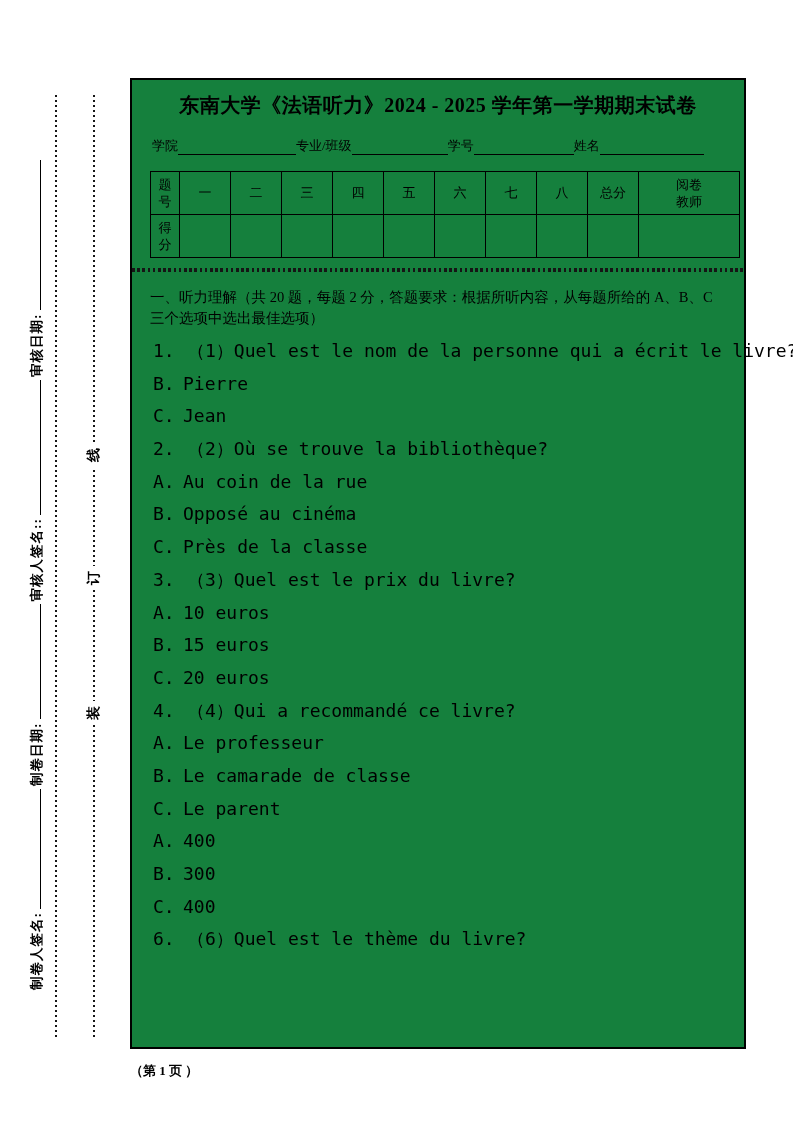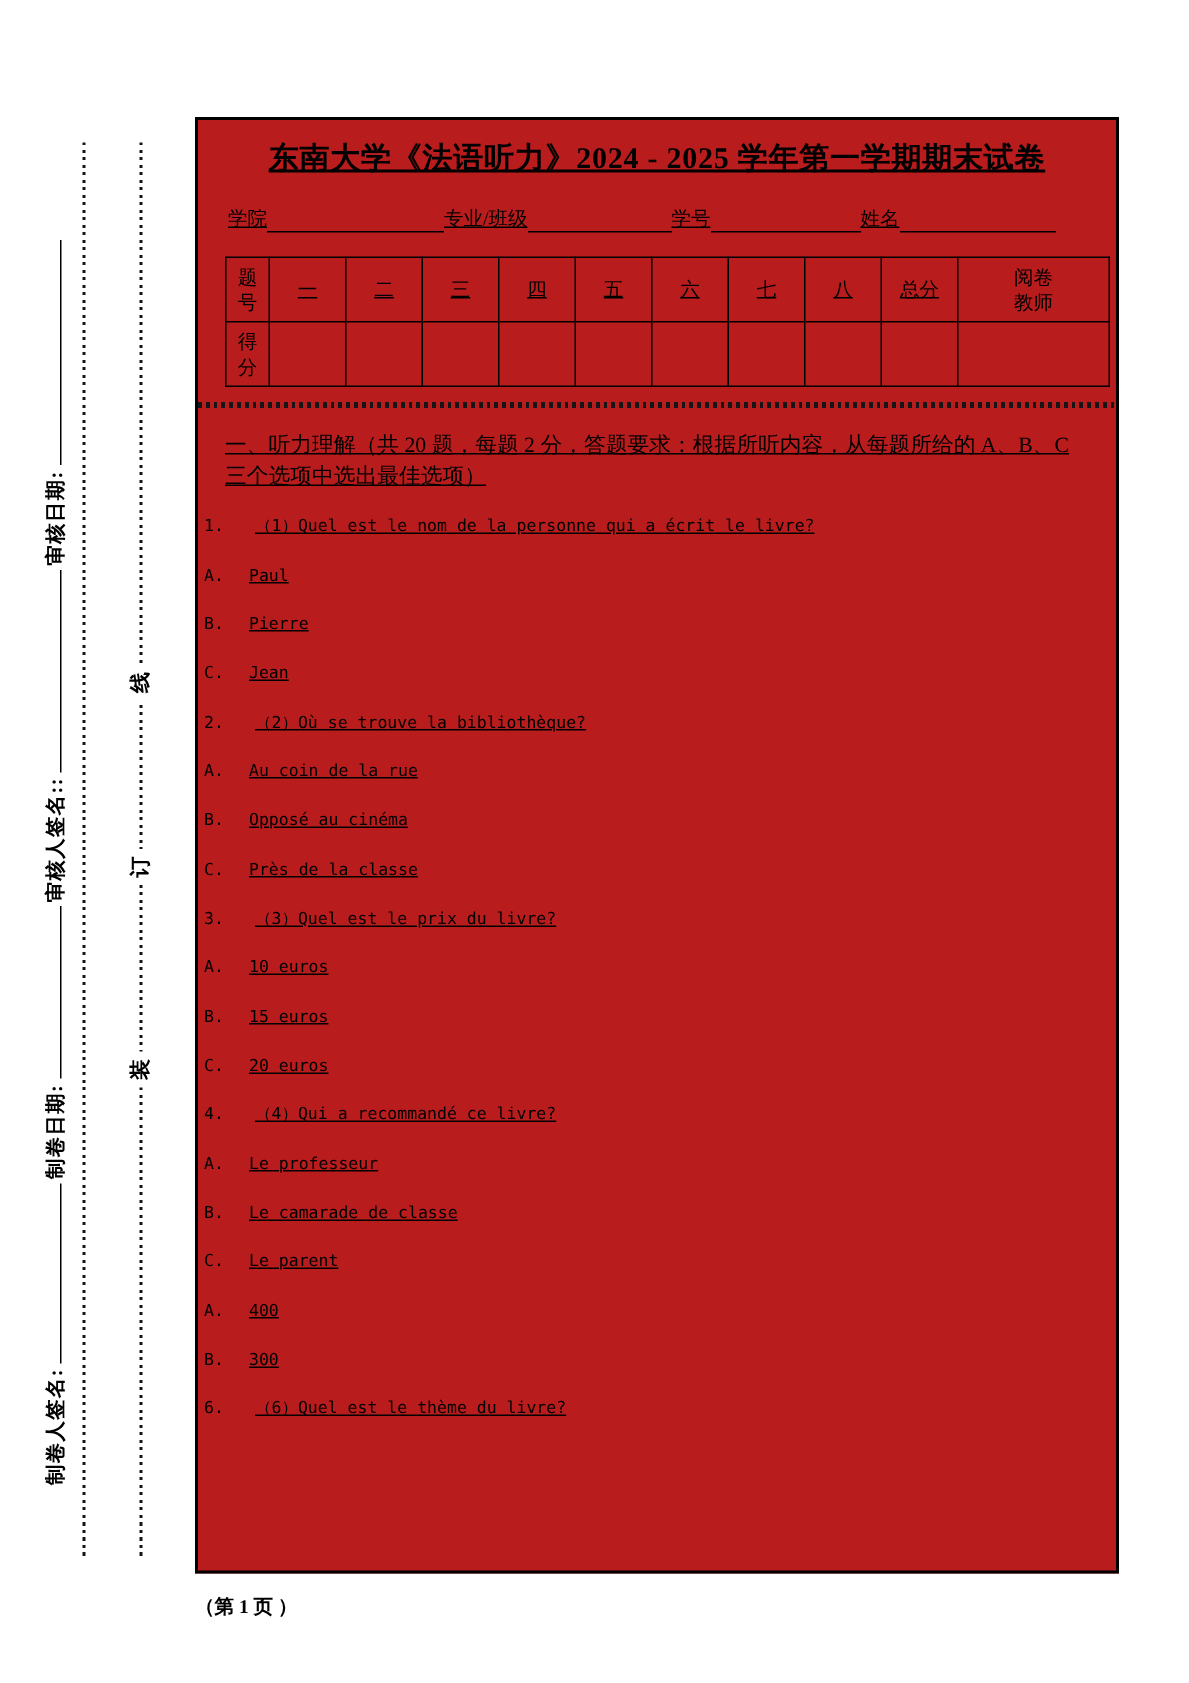--- a/index.html
+++ b/index.html
@@ -70,23 +70,22 @@
 
   
   .exam-box {
     position: absolute;
     left: 130px;
     top: 78px;
     width: 616px;
     height: 971px;
     border: 2px solid #000;
     box-sizing: border-box;
-    background: #b91c1c;
+    background: #15803d;
     z-index: 3;
-    text-decoration: underline;
   }
 
   .exam-title {
     margin-top: 12px;
     text-align: center;
     font-size: 20px;
     font-weight: bold;
     letter-spacing: 0.5px;
   }
 
@@ -141,23 +140,23 @@
     background: repeating-linear-gradient(90deg, #151515 0 2.6px, transparent 2.6px 5.2px);
   }
 
   .instruction {
     margin: 15px 16px 0 18px;
     font-size: 14.5px;
     line-height: 21px;
   }
 
   .questions {
-    margin: 12px 16px 0 4px;
+    margin: 12px 16px 0 21px;
     font-family: "DejaVu Sans Mono", monospace;
-    font-size: 11px;
+    font-size: 18px;
   }
   .q-line, .opt-line {
     line-height: 20px;
     margin-bottom: 12.7px;
     white-space: nowrap;
   }
   .q-num {
     display: inline-block;
     width: 34px;
   }
@@ -239,40 +238,40 @@
   <div class="dotline"></div>
 
   <div class="instruction">
     <div>一、听力理解（共 20 题，每题 2 分，答题要求：根据所听内容，从每题所给的 A、B、C</div>
     <div>三个选项中选出最佳选项）</div>
   </div>
 
   <div class="questions">
 
     <div class="q-line"><span class="q-num">1.</span><span>（1）Quel est le nom de la personne qui a écrit le livre?</span></div>
-    <div class="opt-line"><span class="opt-letter">A.</span><span>Paul</span></div>
     <div class="opt-line"><span class="opt-letter">B.</span><span>Pierre</span></div>
     <div class="opt-line"><span class="opt-letter">C.</span><span>Jean</span></div>
 
     <div class="q-line"><span class="q-num">2.</span><span>（2）Où se trouve la bibliothèque?</span></div>
     <div class="opt-line"><span class="opt-letter">A.</span><span>Au coin de la rue</span></div>
     <div class="opt-line"><span class="opt-letter">B.</span><span>Opposé au cinéma</span></div>
     <div class="opt-line"><span class="opt-letter">C.</span><span>Près de la classe</span></div>
 
     <div class="q-line"><span class="q-num">3.</span><span>（3）Quel est le prix du livre?</span></div>
     <div class="opt-line"><span class="opt-letter">A.</span><span>10 euros</span></div>
     <div class="opt-line"><span class="opt-letter">B.</span><span>15 euros</span></div>
     <div class="opt-line"><span class="opt-letter">C.</span><span>20 euros</span></div>
 
     <div class="q-line"><span class="q-num">4.</span><span>（4）Qui a recommandé ce livre?</span></div>
     <div class="opt-line"><span class="opt-letter">A.</span><span>Le professeur</span></div>
     <div class="opt-line"><span class="opt-letter">B.</span><span>Le camarade de classe</span></div>
     <div class="opt-line"><span class="opt-letter">C.</span><span>Le parent</span></div>
 
     <div class="opt-line"><span class="opt-letter">A.</span><span>400</span></div>
     <div class="opt-line"><span class="opt-letter">B.</span><span>300</span></div>
+    <div class="opt-line"><span class="opt-letter">C.</span><span>400</span></div>
 
     <div class="q-line"><span class="q-num">6.</span><span>（6）Quel est le thème du livre?</span></div>
 
   </div>
 </div>
 
 <div class="page-footer">（第 1 页 ）</div>
 
 </body></html>

